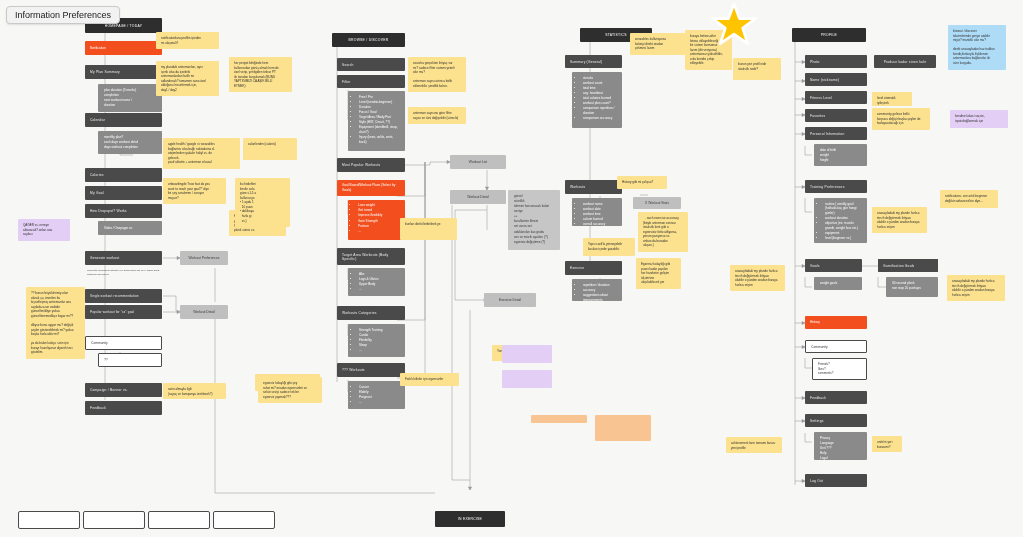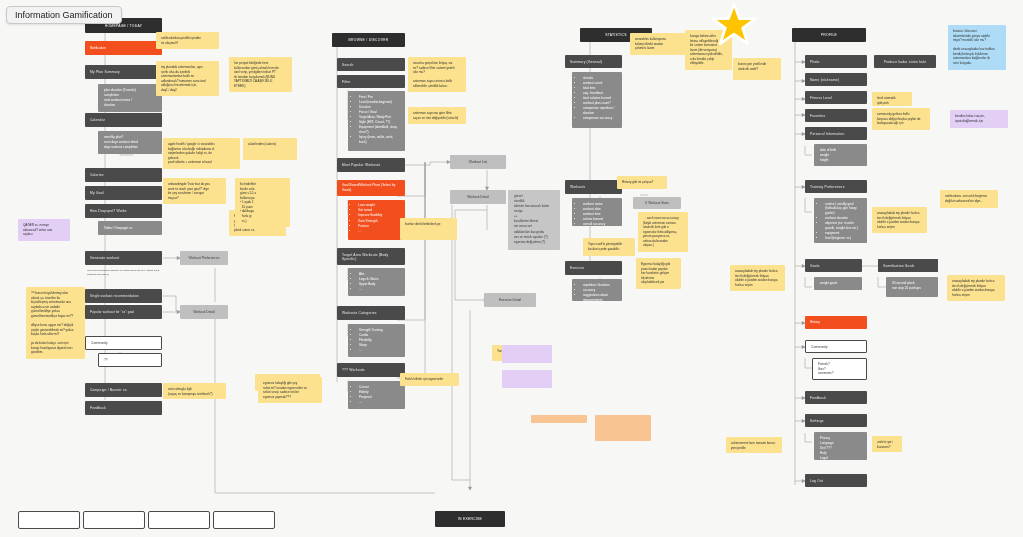--- a/index.html
+++ b/index.html
@@ -224,21 +224,21 @@
     <path class="arrow" d="M805 266 l-3 -1.6 0 3.2 z"></path>
     <path class="arrow" d="M805 323 l-3 -1.6 0 3.2 z"></path>
     <path class="arrow" d="M805 347 l-3 -1.6 0 3.2 z"></path>
     <path class="arrow" d="M805 398 l-3 -1.6 0 3.2 z"></path>
     <path class="arrow" d="M805 421 l-3 -1.6 0 3.2 z"></path>
     <path class="arrow" d="M805 481 l-3 -1.6 0 3.2 z"></path>
     <path class="arrow" d="M180 258 l-3 -1.6 0 3.2 z"></path>
     <path class="arrow" d="M180 312 l-3 -1.6 0 3.2 z"></path>
   </svg>
 
-  <div id="title-chip">Information Gamification</div>
+  <div id="title-chip">Information Preferences</div>
 
   <svg id="star" viewBox="0 0 100 96">
     <polygon points="50,4 62,36 97,36 69,57 80,91 50,70 20,91 31,57 3,36 38,36" fill="#FFC400" stroke="#FFFFFF" stroke-width="6" stroke-linejoin="round"></polygon>
   </svg>
 
   <div class="node dark blk" style="left:85px;top:18px;width:77px;height:15px;">HOMEPAGE / TODAY</div>
 
   <div class="node orange ctr" style="left:85px;top:41px;width:77px;height:14px;">Notification</div>
 
   <div class="node mid" style="left:85px;top:65px;width:77px;height:14px;">My Plan Summary</div>

